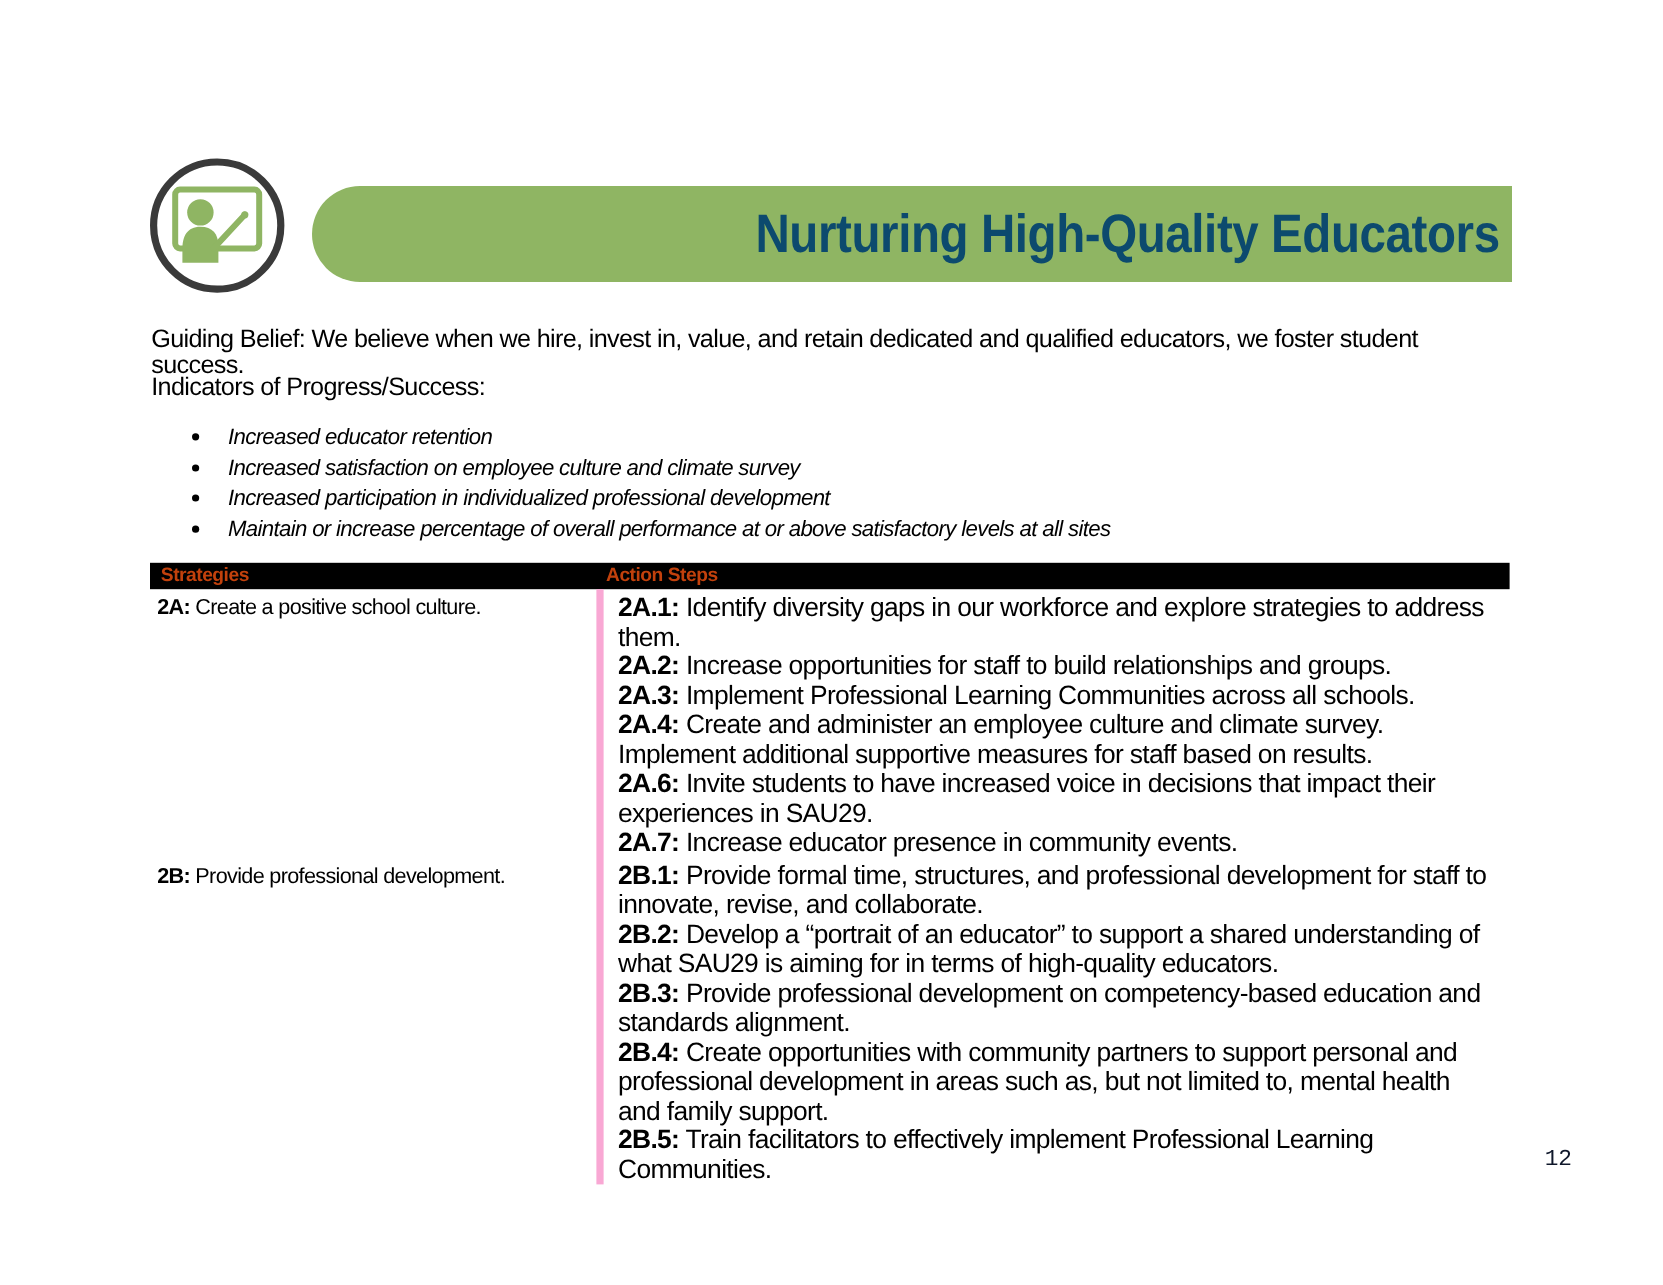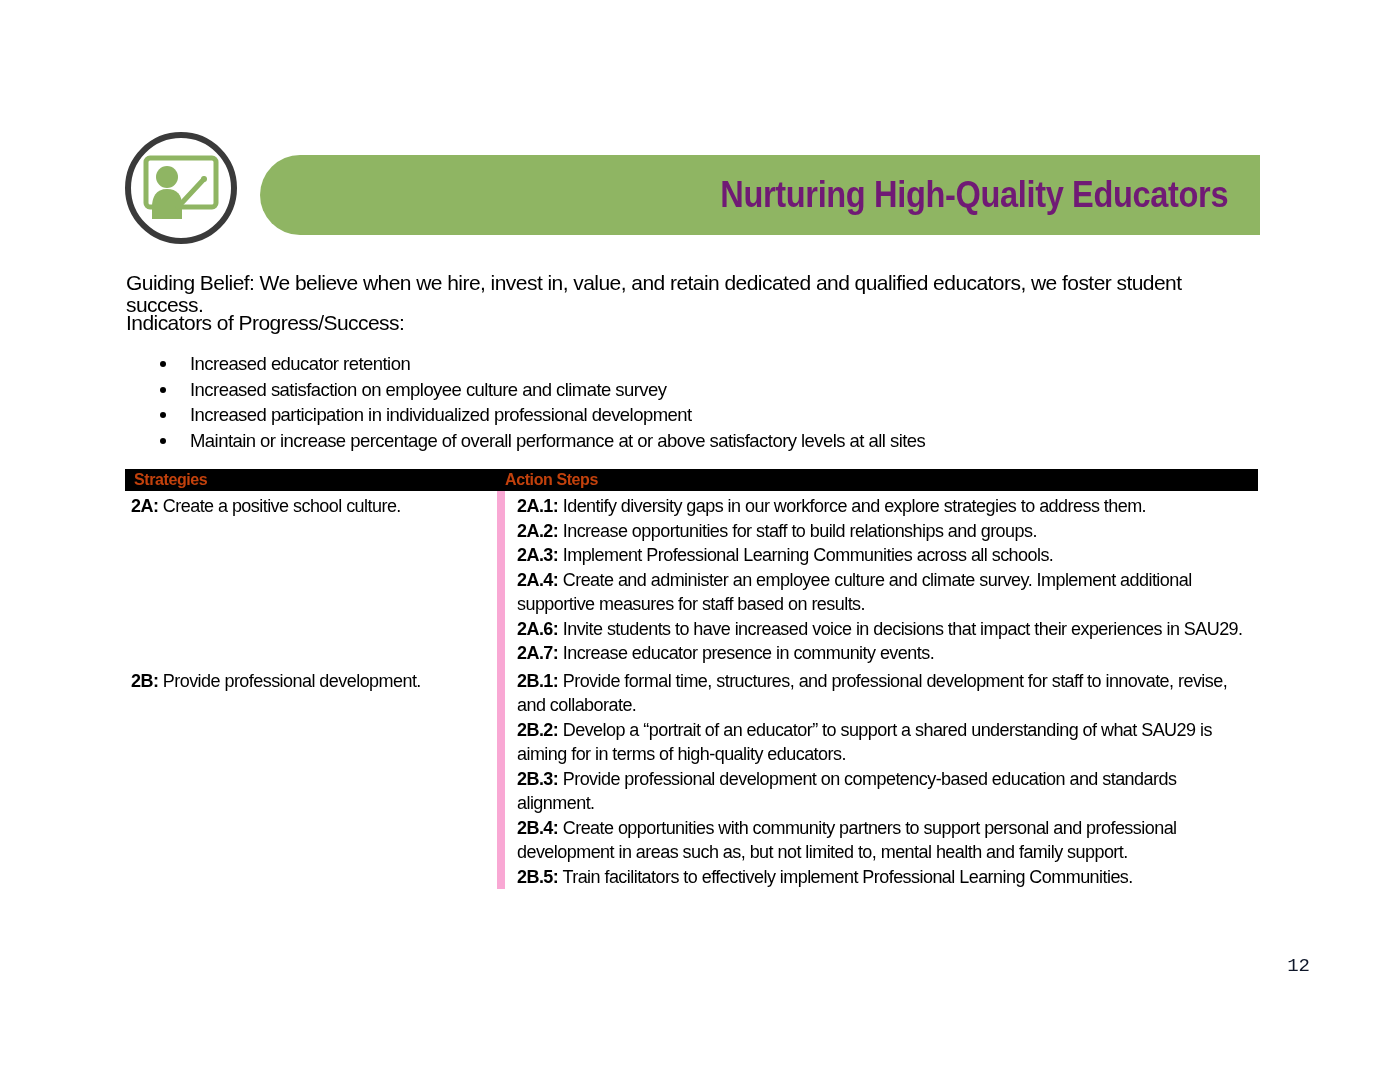--- a/index.html
+++ b/index.html
@@ -36,25 +36,25 @@
     left: 135px;
     top: 23px;
     width: 1000px;
     height: 80px;
     background: #8FB563;
     border-radius: 40px 0 0 40px / 40px 0 0 40px;
   }
 
   .banner-title {
     position: absolute;
-    right: 32px;
+    right: 10px;
     top: 50%;
     transform: translateY(-50%);
-    color: #701a75;
-    font-size: 37px;
+    color: #0c4a6e;
+    font-size: 45px;
     font-weight: bold;
     letter-spacing: -0.4px;
     white-space: nowrap;
     font-family: "Liberation Sans Narrow", "Liberation Sans", sans-serif;
     transform-origin: right center;
   }
   .banner-title-inner {
     display: inline-block;
     transform: scaleX(0.88);
     transform-origin: right center;
@@ -92,20 +92,21 @@
   .para.indicators { top: 312px; width: 600px; }
 
   ul.bullets {
     position: absolute;
     left: 126px;
     top: 351px;
     margin: 0;
     padding: 0;
     list-style: none;
     width: 1060px;
+    font-style: italic;
   }
   ul.bullets li {
     position: relative;
     padding-left: 64px;
     font-size: 18.5px;
     line-height: 25.6px;
     letter-spacing: -0.55px;
   }
   ul.bullets li::before {
     content: "";
@@ -154,22 +155,22 @@
     padding: 3px 6px 0 6px;
     font-size: 18px;
     line-height: 24.5px;
     letter-spacing: -0.55px;
     text-align: left;
   }
   .cell-actions {
     flex: 1;
     box-sizing: border-box;
     padding: 3px 14px 0 12px;
-    border-left: 8px solid #f9a8d4;
-    font-size: 18px;
+    border-left: 6px solid #f9a8d4;
+    font-size: 22px;
     line-height: 24.5px;
     letter-spacing: -0.55px;
   }
   .cell-actions .step { margin: 0; }
   .bold { font-weight: bold; }
 
   .page-number {
     position: absolute;
     right: 76px;
     top: 955px;

